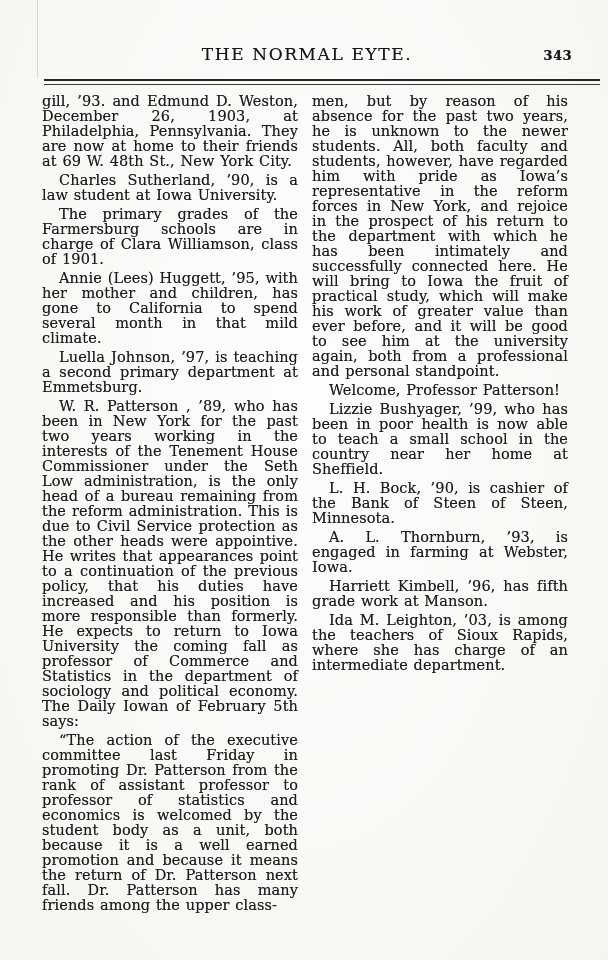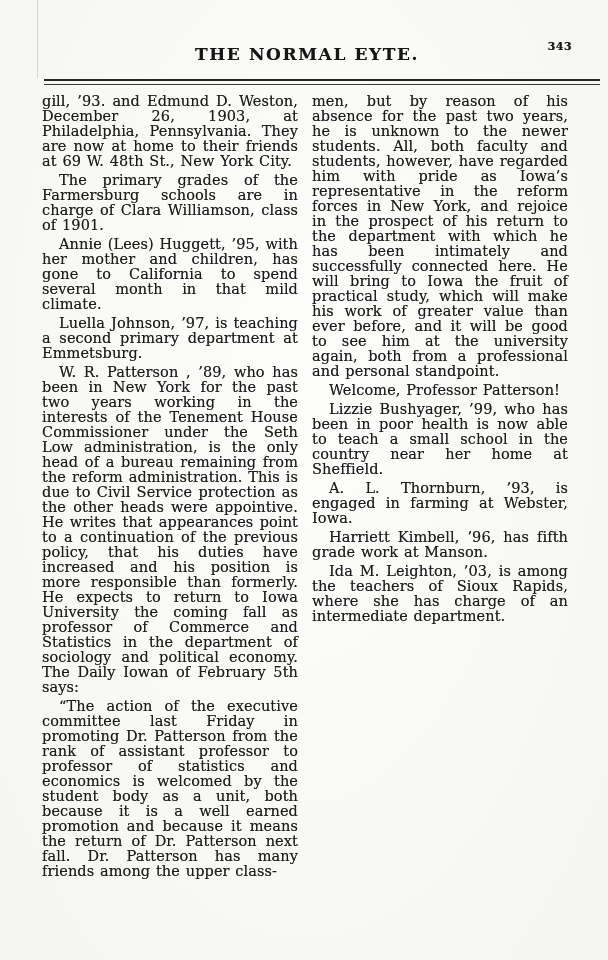--- a/index.html
+++ b/index.html
@@ -35,30 +35,30 @@
   .header {
     position: relative;
     margin: 0 36px 0 42px;
     padding-top: 44px;
     text-align: center;
     height: 30px;
   }
   .title {
     display: inline-block;
     font-size: 17px;
-    font-weight: 700;
+    font-weight: 400;
     letter-spacing: 1.6px;
     color: #161616;
     text-shadow: 0 0 0.4px rgba(0,0,0,0.5);
   }
   .page-number {
     position: absolute;
     right: 0;
-    top: 40px;
-    font-size: 11px;
+    top: 48px;
+    font-size: 13px;
     font-weight: 700;
     letter-spacing: 0.5px;
     color: #1a1a1a;
     text-shadow: 0.4px 0 0 rgba(0,0,0,0.6);
   }
   .rule {
     margin: 5px 8px 0 44px;
     height: 3px;
     border-top: 2px solid #262622;
     border-bottom: 1px solid #3a3a34;
@@ -96,28 +96,30 @@
   <div class="header">
     <span class="title">THE NORMAL EYTE.</span>
     <span class="page-number">343</span>
   </div>
 
   <div class="rule"></div>
 
   <div class="columns">
     <div class="column" id="col-left">
         <p class="para noindent">gill, ’93. and Edmund D. Weston, December 26, 1903, at Philadelphia, Pennsylvania.  They are now at home to their friends at 69 W. 48th St., New York City.</p>
+        <p class="para">Charles Sutherland, ’90, is a law student at Iowa University.</p>
         <p class="para">The primary grades of the Farmersburg schools are in charge of Clara Williamson, class of 1901.</p>
         <p class="para">Annie (Lees) Huggett, ’95, with her mother and children, has gone to California to spend several month in that mild climate.</p>
         <p class="para">Luella Johnson, ’97, is teaching a second primary department at Emmetsburg.</p>
         <p class="para">W. R. Patterson , ’89, who has been in New York for the past two years working in the interests of the Tenement House Commissioner under the Seth Low administration, is the only head of a bureau remaining from the reform administration.  This is due to Civil Service protection as the other heads were appointive.  He writes that appearances point to a continuation of the previous policy, that his duties have increased and his position is more responsible than formerly.  He expects to return to Iowa University the coming fall as professor of Commerce and Statistics in the department of sociology and political economy.  The Daily Iowan of February 5th says:</p>
         <p class="para">“The action of the executive committee last Friday in promoting Dr. Patterson from the rank of assistant professor to professor of statistics and economics is welcomed by the student body as a unit, both because it is a well earned promotion and because it means the return of Dr. Patterson next fall.  Dr. Patterson has many friends among the upper class-</p>
       </div>
     <div class="column" id="col-right">
         <p class="para noindent">men, but by reason of his absence for the past two years, he is unknown to the newer students.  All, both faculty and students, however, have regarded him with pride as Iowa’s representative in the reform forces in New York, and rejoice in the prospect of his return to the department with which he has been intimately and successfully connected here.  He will bring to Iowa the fruit of practical study, which will make his work of greater value than ever before, and it will be good to see him at the university again, both from a professional and personal standpoint.</p>
         <p class="para">Welcome, Professor Patterson!</p>
         <p class="para">Lizzie Bushyager, ’99, who has been in poor health is now able to teach a small school in the country near her home at Sheffield.</p>
+        <p class="para">L. H. Bock, ’90, is cashier of the Bank of Steen of Steen, Minnesota.</p>
         <p class="para">A. L. Thornburn, ’93, is engaged in farming at Webster, Iowa.</p>
         <p class="para">Harriett Kimbell, ’96, has fifth grade work at Manson.</p>
         <p class="para">Ida M. Leighton, ’03, is among the teachers of Sioux Rapids, where she has charge of an intermediate department.</p>
       </div>
   </div>
 </div>
 
 </body></html>

